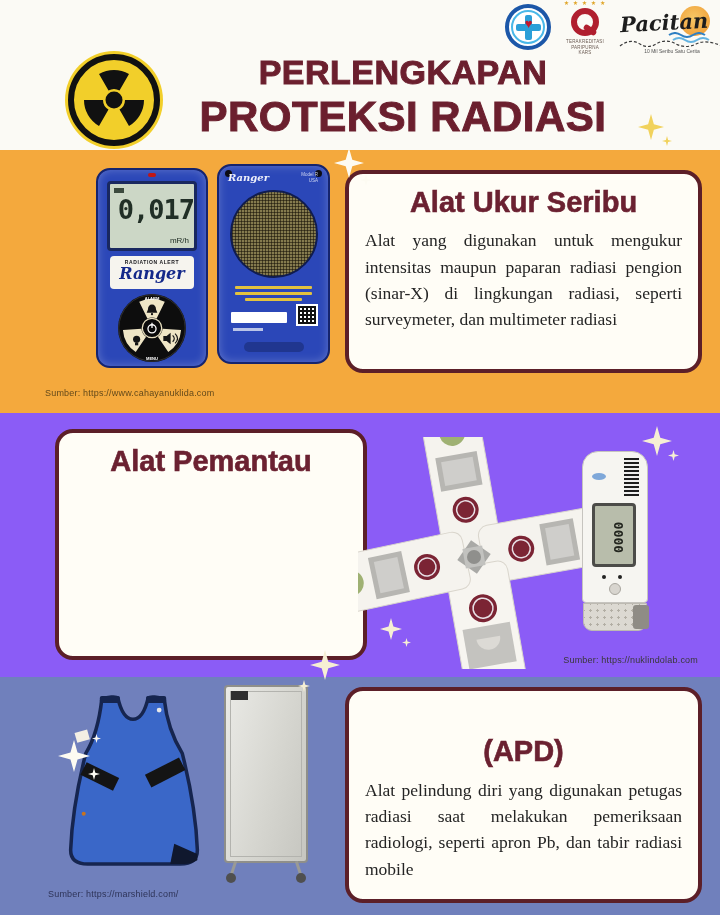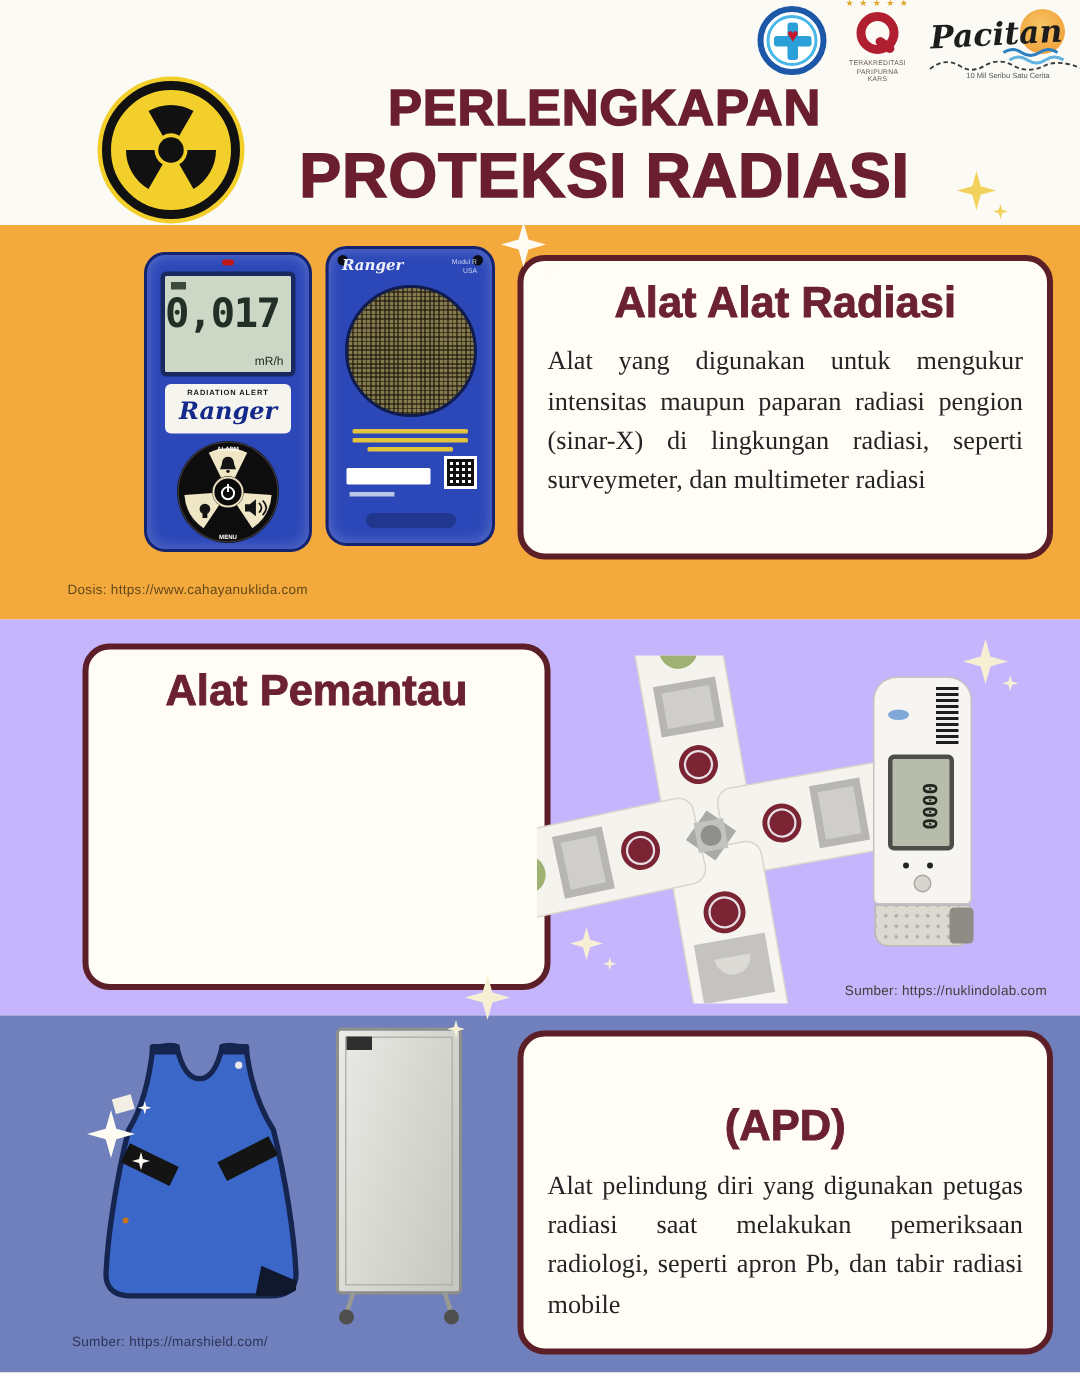--- a/index.html
+++ b/index.html
@@ -34,39 +34,39 @@
            background:radial-gradient(circle at 45% 40%,#f6c766,#ef9б2e);}
   .pac-sun{background:radial-gradient(circle at 45% 40%,#f6c766,#ef962e);}
   .pac-name{position:absolute;left:4px;top:8px;font-family:"DejaVu Serif",serif;font-style:italic;
             font-weight:bold;font-size:21px;color:#1d1d1d;transform:rotate(-3deg);}
   .pac-waves{position:absolute;right:14px;top:30px;}
   .pac-tag{position:absolute;left:0;bottom:0px;width:112px;text-align:center;font-size:5px;color:#555;}
   .pac-flourish{position:absolute;left:2px;top:34px;}
   
   .sec{position:absolute;left:0;width:720px;}
   .sec1{top:150px;height:263px;background:#f4a93d;}
-  .sec2{top:413px;height:264px;background:#c4b5fd;}
+  .sec2{top:413px;height:264px;background:#8b5cf6;}
   .sec3{top:677px;height:238px;background:#7080bc;}
   .card{position:absolute;background:#fffdf6;border:4px solid #5c1f28;border-radius:18px;
         padding:10px 16px 12px;box-sizing:border-box;}
   .card h2{font-family:"Liberation Sans",sans-serif;font-weight:bold;color:#6b2131;text-align:center;
            font-size:29px;line-height:1.12;margin:2px 0 9px;-webkit-text-stroke:.6px #6b2131;}
   .card p{font-family:"Liberation Serif","DejaVu Serif",serif;font-size:17.5px;line-height:1.5;
           text-align:justify;color:#242424;margin:0;}
   .src{position:absolute;font-size:9px;letter-spacing:.2px;}
   
   .meterF{position:absolute;left:96px;top:18px;width:112px;height:200px;background:#2b47b8;
           border:2px solid #15246e;border-radius:14px;box-sizing:border-box;
           box-shadow:inset 0 0 10px rgba(255,255,255,.25);}
   .meterF .led{position:absolute;left:50%;top:3px;width:8px;height:4px;margin-left:-4px;
                background:#c11616;border-radius:2px;}
   .meterF .lcd{position:absolute;left:9px;top:11px;right:9px;height:64px;background:#ccd7c6;
                border:3px solid #19285f;border-radius:4px;}
   .meterF .batt{position:absolute;left:4px;top:4px;width:10px;height:5px;background:#3c4a3e;}
-  .meterF .reading{position:absolute;left:0;top:10px;width:100%;text-align:left;
+  .meterF .reading{position:absolute;left:0;top:10px;width:100%;text-align:right;
                    font-family:"DejaVu Sans Mono",monospace;font-weight:bold;font-size:27px;
                    letter-spacing:-1px;color:#212f26;}
   .meterF .unit{position:absolute;right:5px;bottom:3px;font-size:8px;font-weight:normal;color:#212f26;}
   .meterF .plate{position:absolute;left:12px;right:12px;top:86px;height:33px;background:#f6f4ee;
                  border-radius:4px;text-align:center;}
   .meterF .brand{font-size:5px;font-weight:bold;letter-spacing:.6px;color:#16161a;margin-top:3px;}
   .meterF .model{font-family:"DejaVu Serif",serif;font-style:italic;font-weight:bold;
                  font-size:16px;line-height:17px;color:#14298a;}
   .meterF .pad{position:absolute;left:50%;top:124px;margin-left:-34px;width:68px;height:68px;}
   
@@ -222,25 +222,25 @@
       <div class="caut" style="top:120px;"></div>
       <div class="caut" style="top:126px;"></div>
       <div class="caut" style="top:132px;left:26px;right:26px;"></div>
       <div class="strip"></div>
       <div class="qr"></div>
       <div class="mark"></div>
       <div class="door"></div>
     </div>
 
     <div class="card" style="left:345px;top:20px;width:357px;height:203px;">
-      <h2>Alat Alat Radiasi</h2>
+      <h2>Alat Ukur Seribu</h2>
       <p>Alat yang digunakan untuk mengukur intensitas maupun paparan radiasi pengion (sinar-X) di lingkungan radiasi, seperti surveymeter, dan multimeter radiasi</p>
     </div>
 
-    <div class="src src1" style="left:45px;top:238px;">Dosis: https://www.cahayanuklida.com</div>
+    <div class="src src1" style="left:45px;top:238px;">Sumber: https://www.cahayanuklida.com</div>
   </div>
 
   <div class="sec sec2">
 
     <div class="card" style="left:55px;top:16px;width:312px;height:231px;">
       <h2>
         <span>Alat Pemantau</span><br>
       </h2>
     </div>
 

